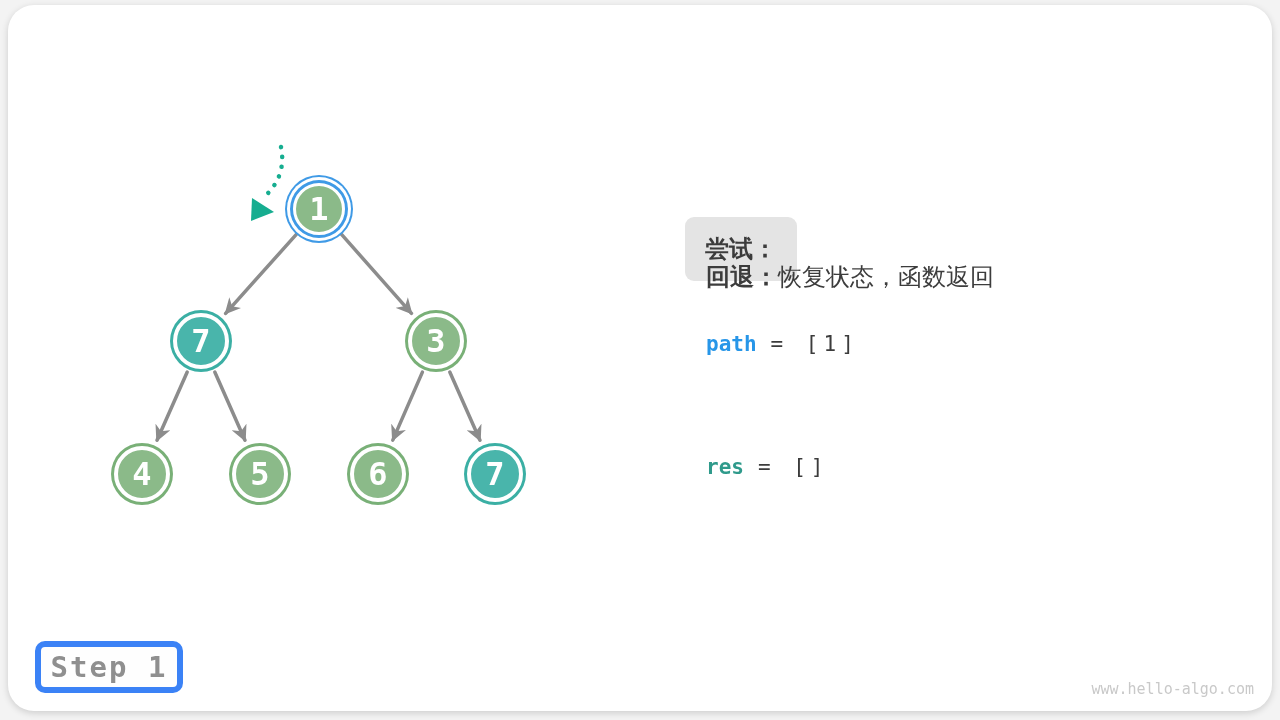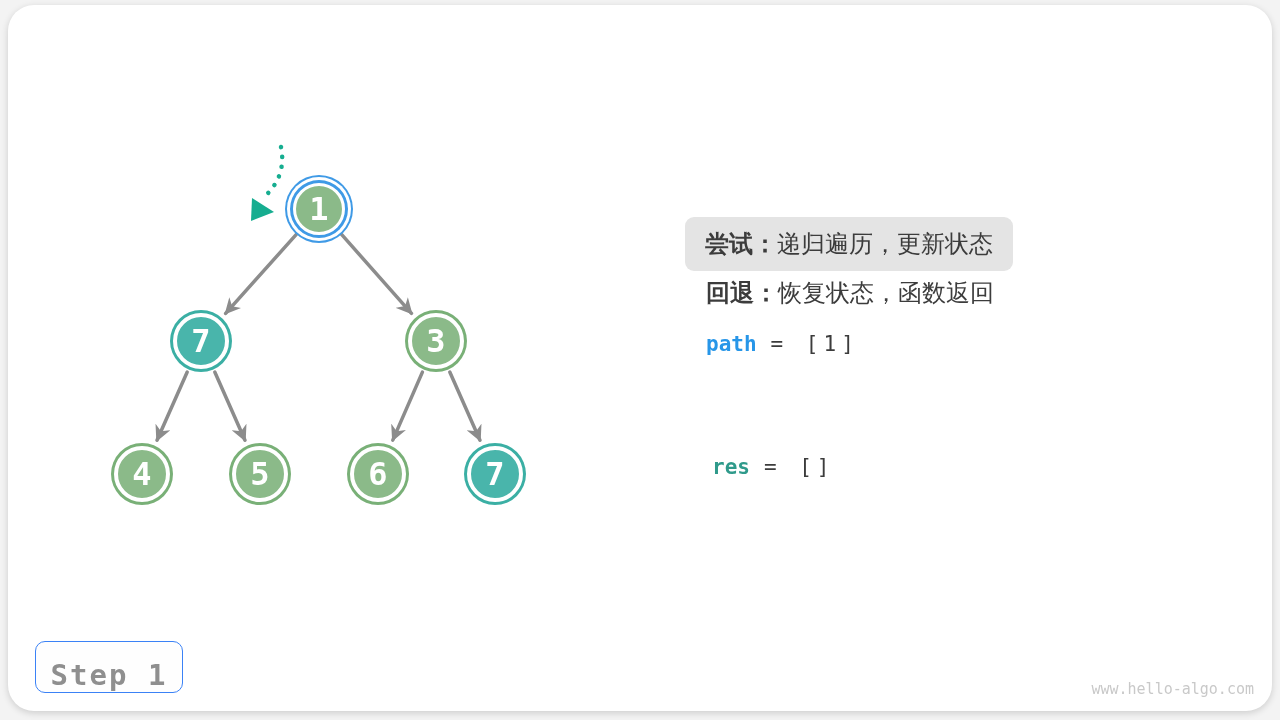--- a/index.html
+++ b/index.html
@@ -41,21 +41,21 @@
     color:#fff;font:700 32px "DejaVu Sans Mono",monospace;
   }
   .node.green{background:var(--green-fill);box-shadow:0 0 0 3px var(--green-ring);}
   .node.teal{background:var(--teal-fill);box-shadow:0 0 0 3px var(--teal-ring);}
   .node.highlighted{
     width:46px;height:46px;border-width:3px;
     box-shadow:0 0 0 3px var(--highlight-blue),0 0 0 6px #fff,0 0 0 8px var(--highlight-blue);
   }
   
   .pill{
-    position:absolute;left:685px;top:217px;height:54px;
+    position:absolute;left:685px;top:217px;height:64px;
     display:inline-flex;align-items:center;padding:0 20px;
     background:var(--pill-bg);border-radius:9px;
     font-size:24px;color:var(--text-dark);white-space:nowrap;
   }
   .txt-line{
     position:absolute;left:706px;font-size:24px;line-height:26px;
     color:var(--text-dark);white-space:nowrap;
   }
   .bold{font-weight:700;}
   .code-line{
@@ -63,23 +63,23 @@
     font-family:"DejaVu Sans Mono",monospace;font-size:21px;line-height:26px;
     color:var(--text-dark);white-space:nowrap;
   }
   .code-name{font-weight:700;}
   .code-name.path{color:var(--path-blue);}
   .code-name.res{color:var(--res-teal);}
   .code-value{margin-left:14px;letter-spacing:5px;}
   
   .step-box{
     position:absolute;left:35px;top:641px;width:148px;height:52px;
-    background:#fefefe;border:1px solid #3b82f6;border-radius:10px;
+    background:#fefefe;border:6px solid #3b82f6;border-radius:10px;
     box-sizing:border-box;
-    display:flex;align-items:flex-end;justify-content:center;
+    display:flex;align-items:center;justify-content:center;
     font:700 29px "DejaVu Sans Mono",monospace;color:var(--step-gray);
     letter-spacing:2px;
   }
   .watermark{
     position:absolute;right:26px;bottom:22px;
     font:15px "DejaVu Sans Mono",monospace;color:var(--watermark-gray);
   }
 </style>
 </head>
 <body>
@@ -125,29 +125,28 @@
         <span>6</span>
       </div>
       <div class="node teal" style="left: 495px; top: 474px;">
         <span>7</span>
       </div>
     </div>
 
   <div>
     <div class="pill">
       <span class="bold">尝试：</span>
-        <span>递归遍历，更新状态</span>
     </div>
-    <div class="txt-line" style="top:280px;">
+    <div class="txt-line" style="top:264px;">
       <span class="bold">回退：</span><span>恢复状态，函数返回</span>
     </div>
     <div class="code-line" style="top:331px;">
       <span class="code-name path">path</span><span class="code-value">= [1]</span>
     </div>
-    <div class="code-line" style="top:454px;margin-left:6px;">
+    <div class="code-line" style="top:454px;">
       <span class="code-name res">res</span><span class="code-value">= []</span>
     </div>
   </div>
 
   <div class="step-box">
     <span>Step 1</span>
   </div>
 
   <div class="watermark">www.hello-algo.com</div>
 </div>

